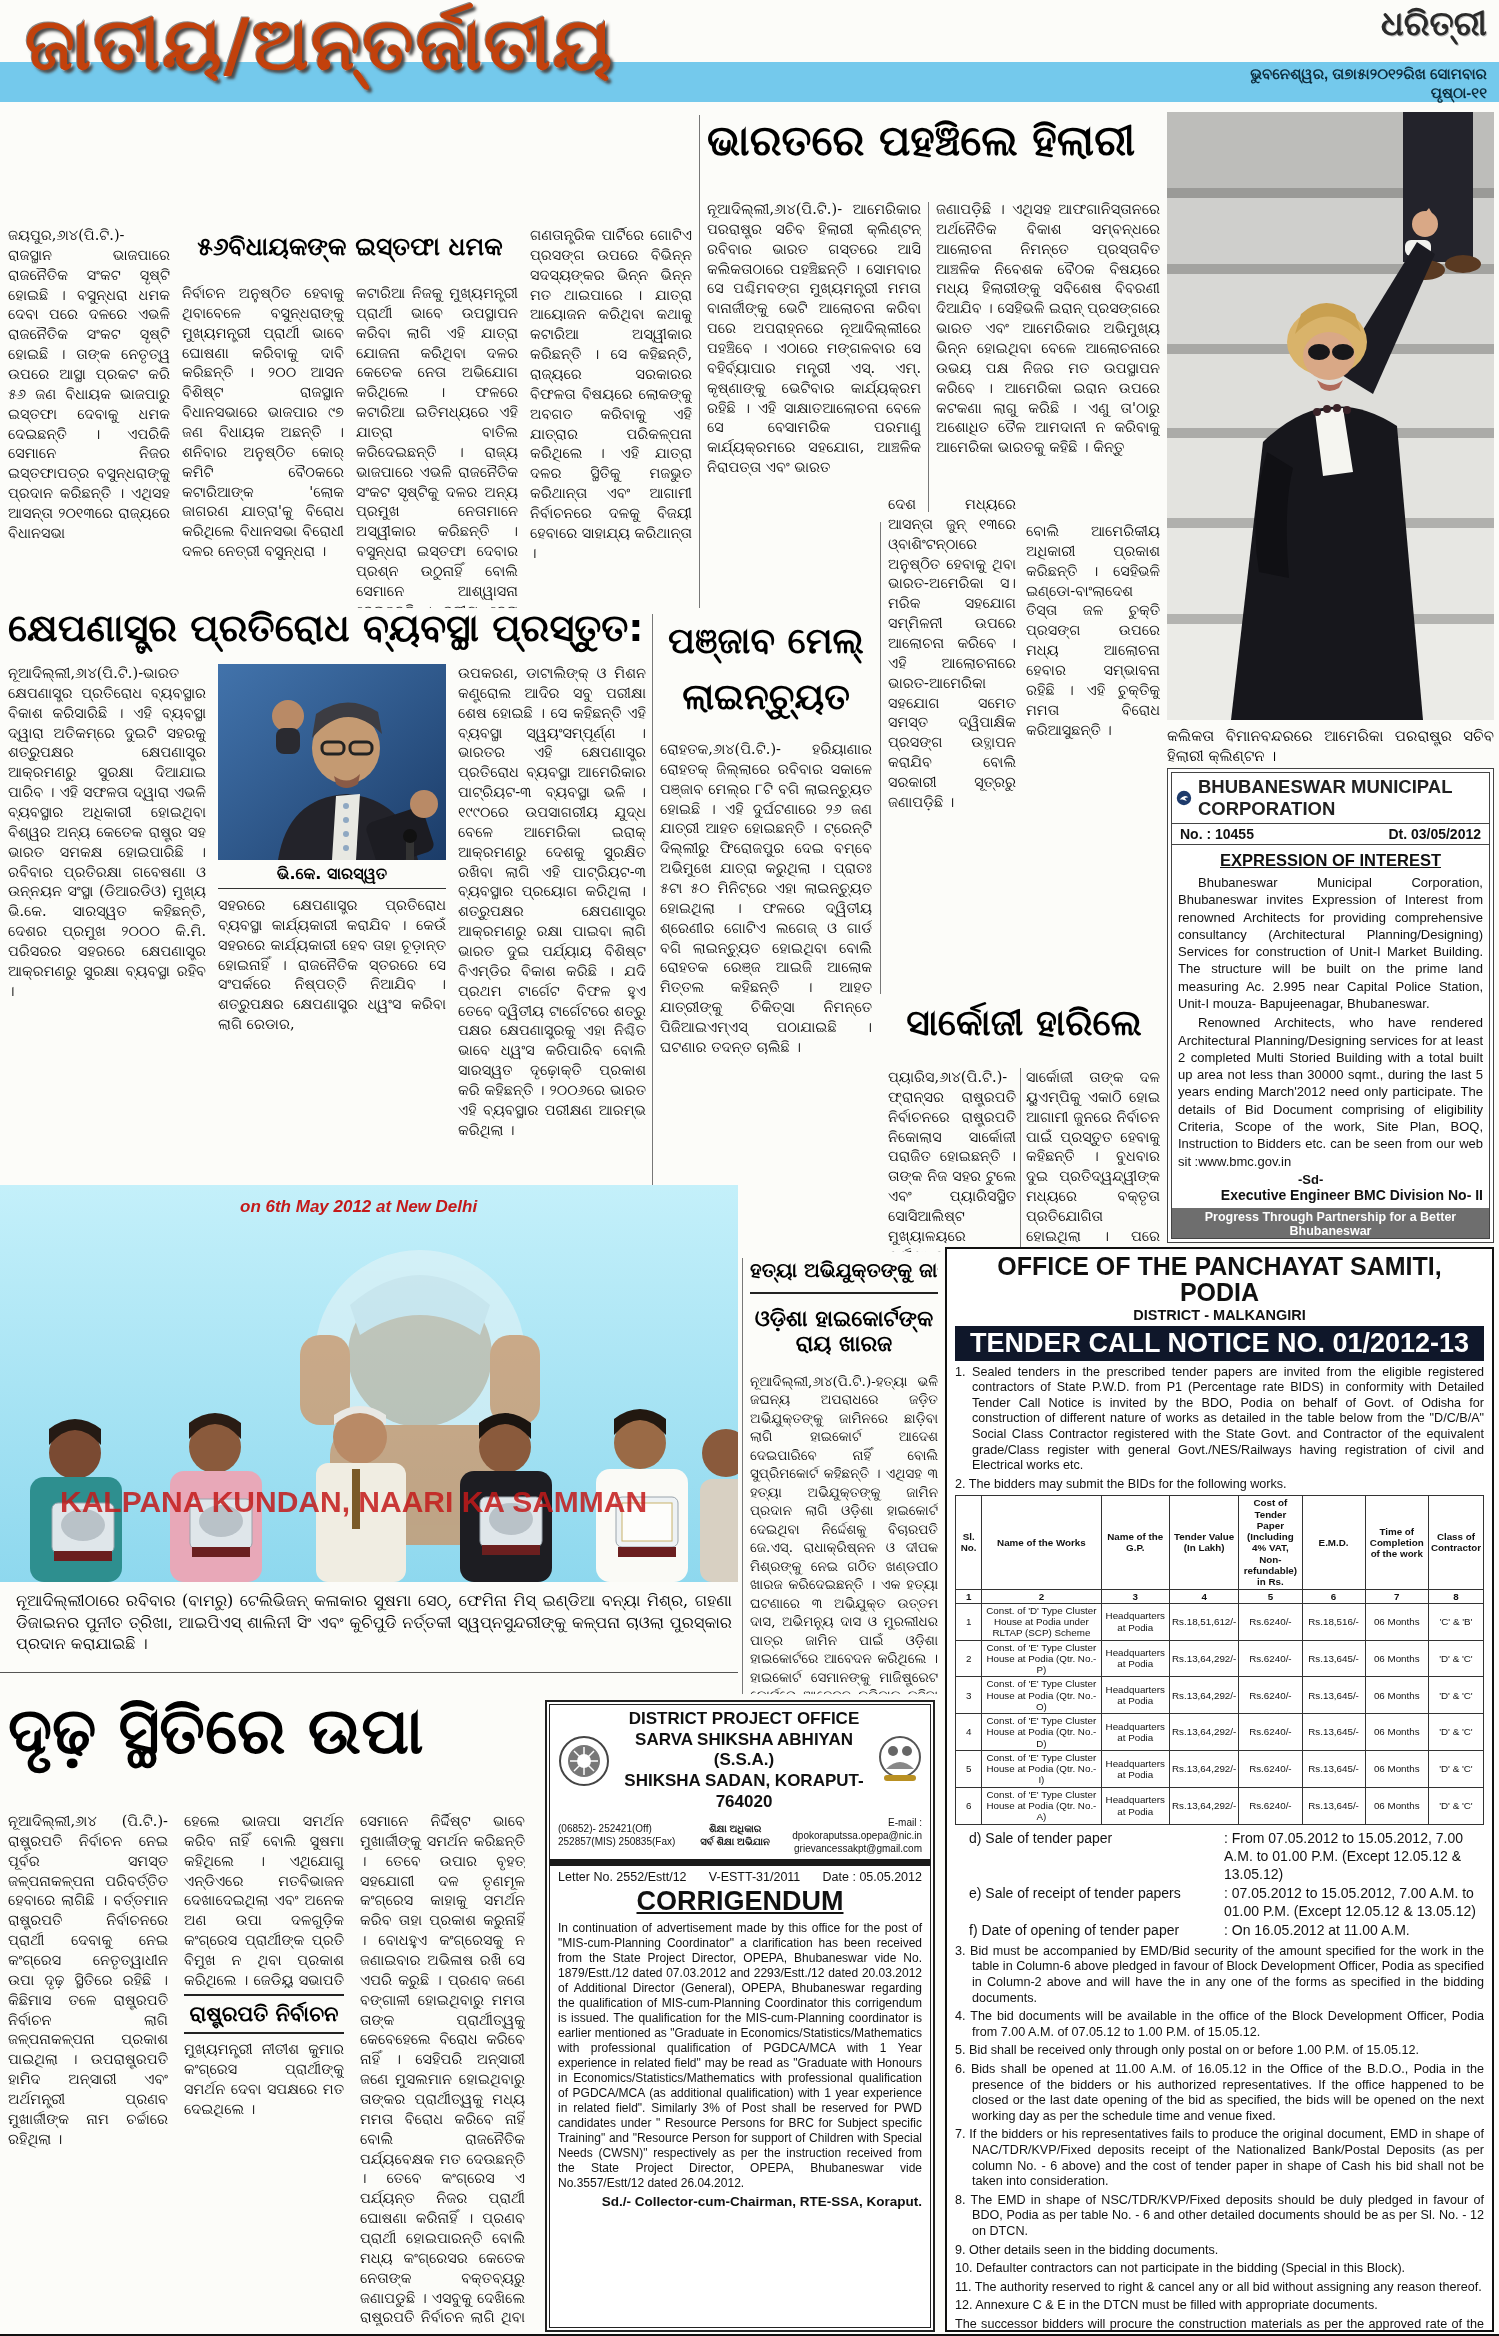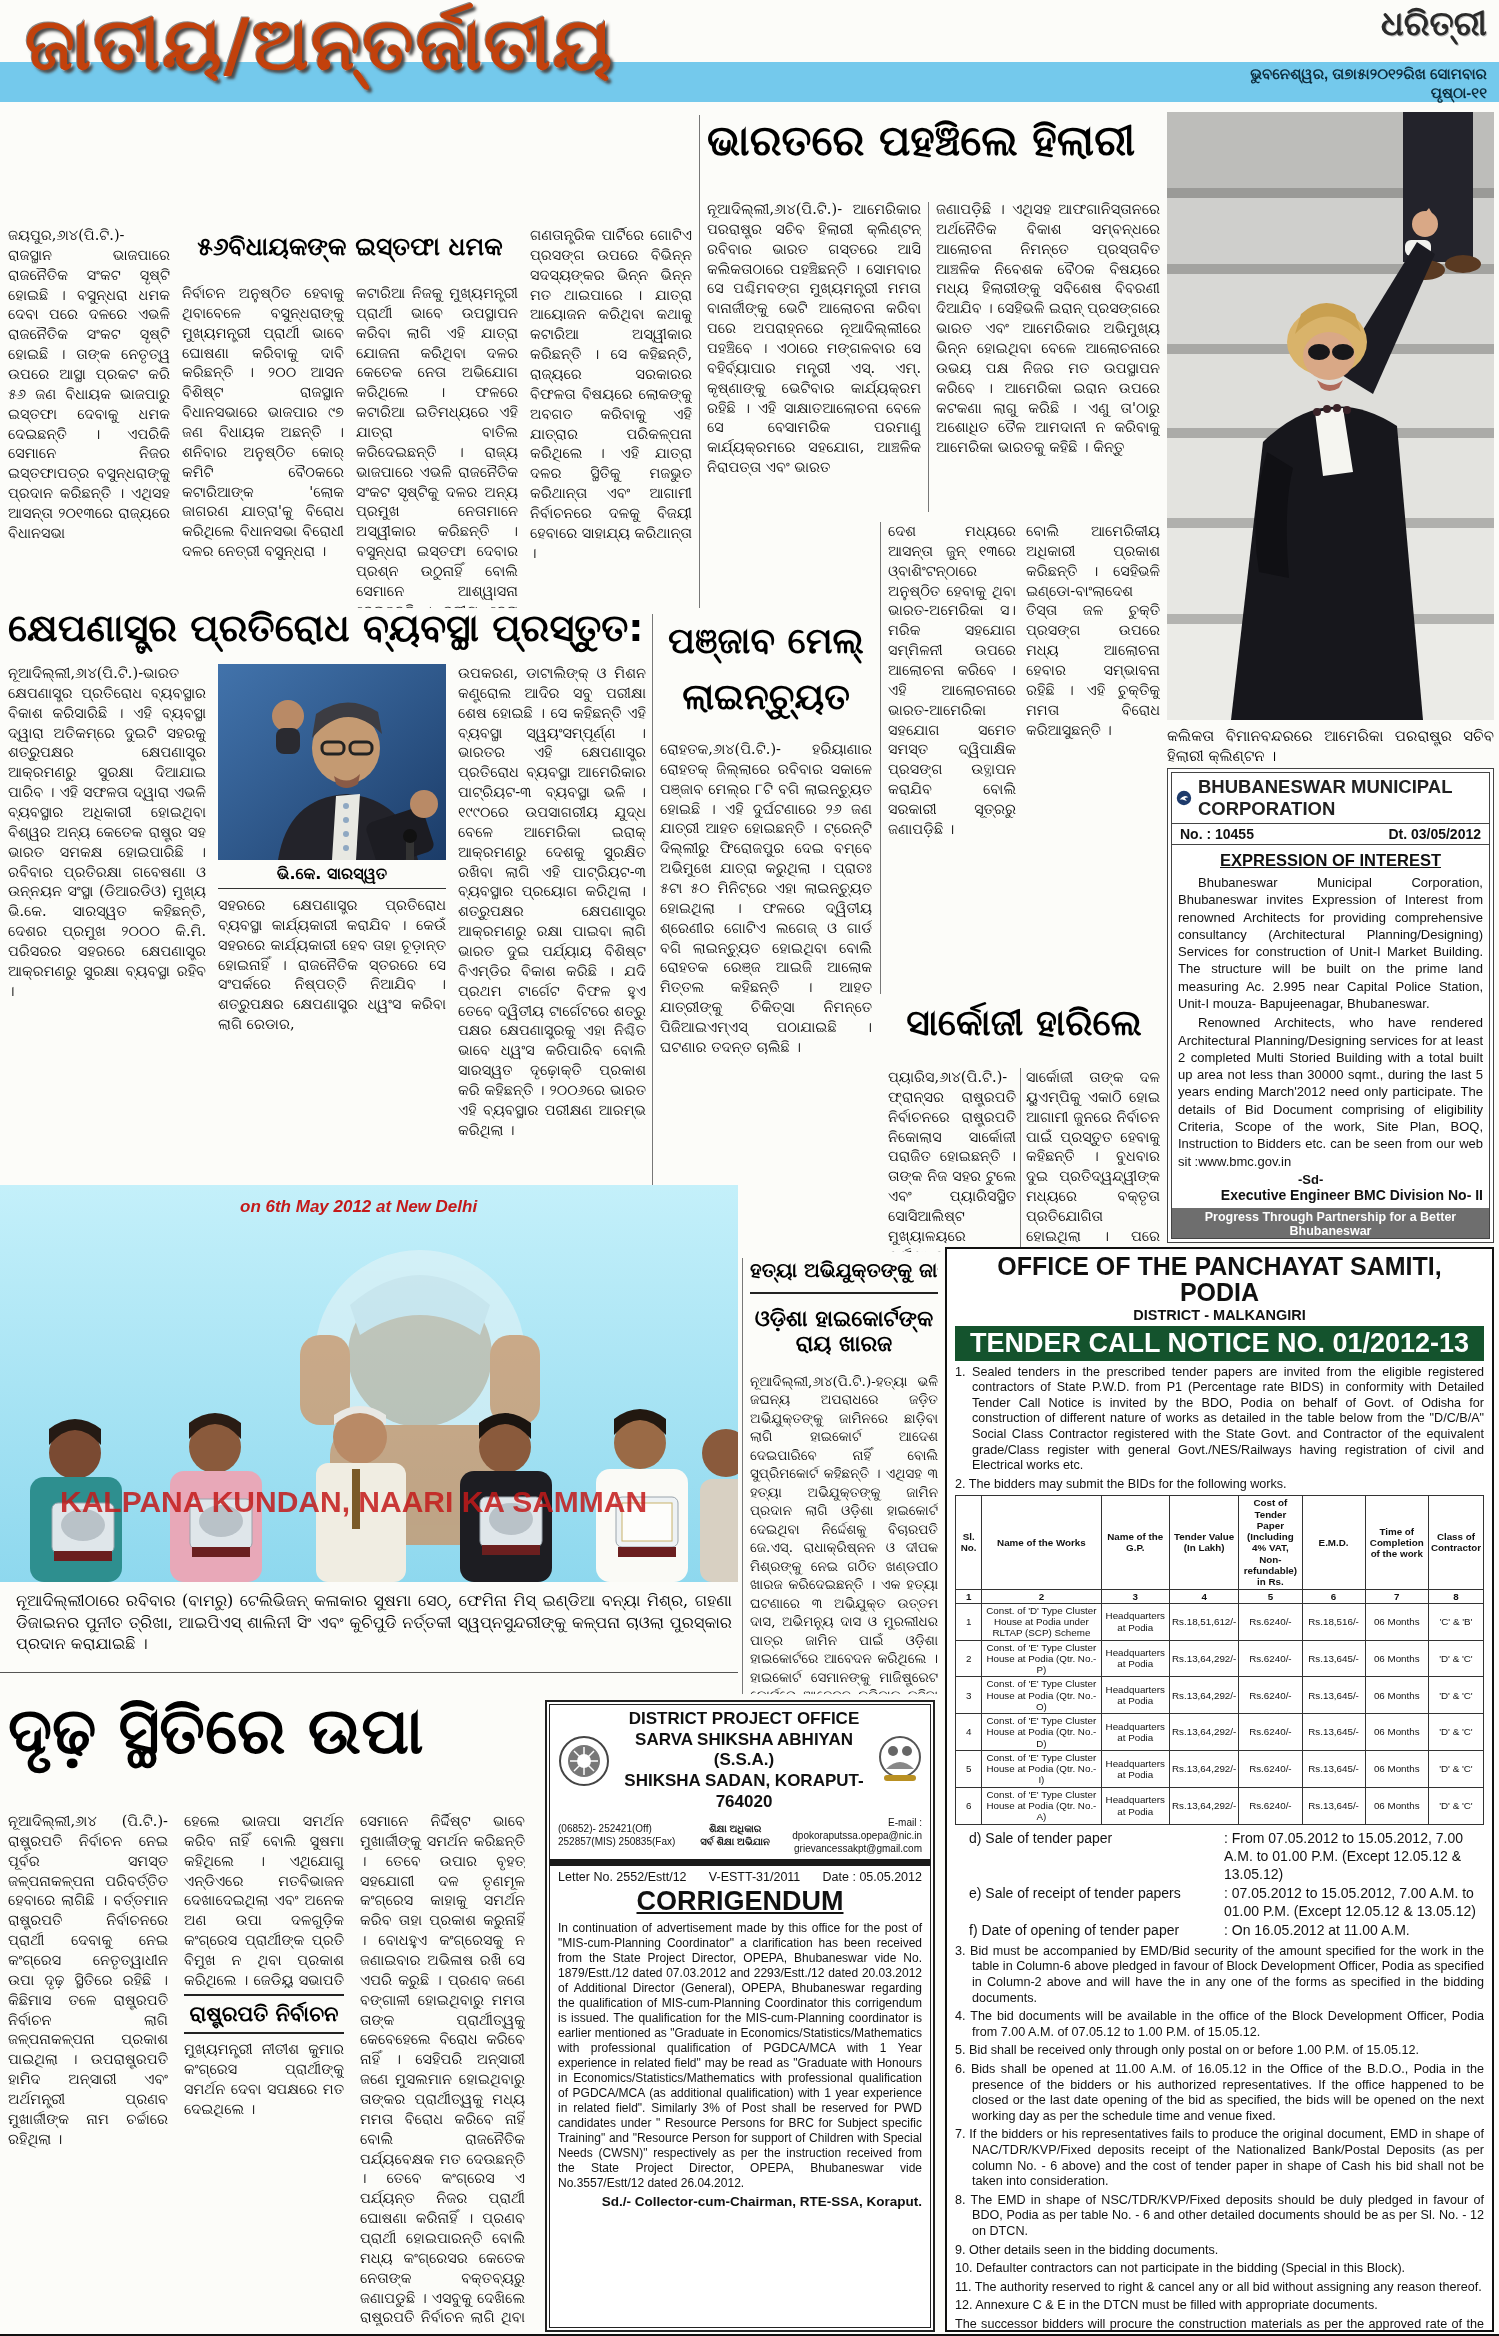--- a/index.html
+++ b/index.html
@@ -32,21 +32,21 @@
   .bmc-head{text-align:center;font-weight:700;font-size:16.5px;text-decoration:underline;margin:6px 0 4px 0;}
   .bmc-p{font-size:13px;line-height:1.33;text-align:justify;text-indent:20px;margin:0 0 2px 0;}
   .bmc-sd{text-align:left;font-weight:700;font-size:13px;margin-top:0;padding-left:120px;}
   .bmc-sig{text-align:right;font-weight:700;font-size:14px;}
   .bmc-foot{margin:5px -6px 0 -6px;background:#6e6e6e;color:#fff;font-weight:700;font-size:12.5px;
       text-align:center;padding:2px 0;}
   
   .tenderbox{border:2px solid #111;background:#fff;padding:4px 8px;box-sizing:border-box;overflow:hidden;}
   .t-office{text-align:center;font-weight:800;font-size:25px;line-height:1.05;}
   .t-dist{text-align:center;font-weight:700;font-size:14.5px;margin:1px 0 3px 0;}
-  .t-title{background:#14532d;color:#fff;text-align:center;font-weight:800;font-size:27px;padding:2px 0;margin-bottom:4px;}
+  .t-title{background:#0f172a;color:#fff;text-align:center;font-weight:800;font-size:27px;padding:2px 0;margin-bottom:4px;}
   .t-item{font-size:12.6px;line-height:1.24;text-align:justify;padding-left:17px;text-indent:-17px;margin-bottom:3px;}
   table.ttab{border-collapse:collapse;width:100%;font-size:9.8px;line-height:1.15;margin:2px 0 4px 0;}
   table.ttab td,table.ttab th{border:1px solid #333;padding:1px 2px;text-align:center;vertical-align:middle;font-weight:400;}
   table.ttab th{font-weight:700;}
   table.ttab .num-cell{font-weight:700;}
   .sched-row{display:flex;font-size:14px;line-height:1.3;margin:1px 0;}
   .sched-label{flex:0 0 255px;padding-left:14px;}
   .sched-value{flex:1;}
   .sched-value::before{content:":\00a0 ";}
   
@@ -78,21 +78,21 @@
   <div class="abs ocol" style="left:182px;top:284px;width:162px;height:324px;">ନିର୍ବାଚନ ଅନୁଷ୍ଠିତ ହେବାକୁ ଥିବାବେଳେ ବସୁନ୍ଧରାଙ୍କୁ ମୁଖ୍ୟମନ୍ତ୍ରୀ ପ୍ରାର୍ଥୀ ଭାବେ ଘୋଷଣା କରିବାକୁ ଦାବି କରିଛନ୍ତି । ୨୦୦ ଆସନ ବିଶିଷ୍ଟ ରାଜସ୍ଥାନ ବିଧାନସଭାରେ ଭାଜପାର ୯୭ ଜଣ ବିଧାୟକ ଅଛନ୍ତି । ଶନିବାର ଅନୁଷ୍ଠିତ କୋର୍ କମିଟି ବୈଠକରେ କଟାରିଆଙ୍କ 'ଲୋକ ଜାଗରଣ ଯାତ୍ରା'କୁ ବିରୋଧ କରିଥିଲେ ବିଧାନସଭା ବିରୋଧୀ ଦଳର ନେତ୍ରୀ ବସୁନ୍ଧରା ।</div>
   <div class="abs ocol" style="left:356px;top:284px;width:162px;height:324px;">କଟାରିଆ ନିଜକୁ ମୁଖ୍ୟମନ୍ତ୍ରୀ ପ୍ରାର୍ଥୀ ଭାବେ ଉପସ୍ଥାପନ କରିବା ଲାଗି ଏହି ଯାତ୍ରା ଯୋଜନା କରିଥିବା ଦଳର କେତେକ ନେତା ଅଭିଯୋଗ କରିଥିଲେ । ଫଳରେ କଟାରିଆ ଇତିମଧ୍ୟରେ ଏହି ଯାତ୍ରା ବାତିଲ କରିଦେଇଛନ୍ତି । ରାଜ୍ୟ ଭାଜପାରେ ଏଭଳି ରାଜନୈତିକ ସଂକଟ ସୃଷ୍ଟିକୁ ଦଳର ଅନ୍ୟ ପ୍ରମୁଖ ନେତାମାନେ ଅସ୍ୱୀକାର କରିଛନ୍ତି । ବସୁନ୍ଧରା ଇସ୍ତଫା ଦେବାର ପ୍ରଶ୍ନ ଉଠୁନାହିଁ ବୋଲି ସେମାନେ ଆଶ୍ୱାସନା ଦେଇଛନ୍ତି । ଦଳୀୟ ନେତା ବଲବୀର ପୁଞ୍ଜ କହିଛନ୍ତି, ମତଭେଦକୁ ସଂକଟର ନାମ ଦିଆଯାଇପାରିବ ନାହିଁ । ଏକ</div>
   <div class="abs ocol" style="left:530px;top:226px;width:162px;height:382px;">ଗଣତାନ୍ତ୍ରିକ ପାର୍ଟିରେ ଗୋଟିଏ ପ୍ରସଙ୍ଗ ଉପରେ ବିଭିନ୍ନ ସଦସ୍ୟଙ୍କର ଭିନ୍ନ ଭିନ୍ନ ମତ ଥାଇପାରେ । ଯାତ୍ରା ଆୟୋଜନ କରିଥିବା କଥାକୁ କଟାରିଆ ଅସ୍ୱୀକାର କରିଛନ୍ତି । ସେ କହିଛନ୍ତି, ରାଜ୍ୟରେ ସରକାରର ବିଫଳତା ବିଷୟରେ ଲୋକଙ୍କୁ ଅବଗତ କରିବାକୁ ଏହି ଯାତ୍ରାର ପରିକଳ୍ପନା କରିଥିଲେ । ଏହି ଯାତ୍ରା ଦଳର ସ୍ଥିତିକୁ ମଜଭୁତ କରିଥାନ୍ତା ଏବଂ ଆଗାମୀ ନିର୍ବାଚନରେ ଦଳକୁ ବିଜୟୀ ହେବାରେ ସାହାଯ୍ୟ କରିଥାନ୍ତା ।</div>
   <div class="abs vrule" style="left:699px;top:115px;height:493px;"></div>
 
   <div class="abs ohead" style="left:707px;top:116px;width:453px;height:72px;font-size:42px;">ଭାରତରେ ପହଞ୍ଚିଲେ ହିଲାରୀ</div>
   <div class="abs ocol" style="left:707px;top:200px;width:214px;height:314px;">ନୂଆଦିଲ୍ଲୀ,୬ା୪(ପି.ଟି.)- ଆମେରିକାର ପରରାଷ୍ଟ୍ର ସଚିବ ହିଲାରୀ କ୍ଲିଣ୍ଟନ୍ ରବିବାର ଭାରତ ଗସ୍ତରେ ଆସି କଲିକତାଠାରେ ପହଞ୍ଚିଛନ୍ତି । ସୋମବାର ସେ ପଶ୍ଚିମବଙ୍ଗ ମୁଖ୍ୟମନ୍ତ୍ରୀ ମମତା ବାନାର୍ଜୀଙ୍କୁ ଭେଟି ଆଲୋଚନା କରିବା ପରେ ଅପରାହ୍ନରେ ନୂଆଦିଲ୍ଲୀରେ ପହଞ୍ଚିବେ । ଏଠାରେ ମଙ୍ଗଳବାର ସେ ବହିର୍ବ୍ୟାପାର ମନ୍ତ୍ରୀ ଏସ୍. ଏମ୍. କୃଷ୍ଣାଙ୍କୁ ଭେଟିବାର କାର୍ଯ୍ୟକ୍ରମ ରହିଛି । ଏହି ସାକ୍ଷାତଆଲୋଚନା ବେଳେ ସେ ବେସାମରିକ ପରମାଣୁ କାର୍ଯ୍ୟକ୍ରମରେ ସହଯୋଗ, ଆଞ୍ଚଳିକ ନିରାପତ୍ତା ଏବଂ ଭାରତ</div>
   <div class="abs vrule" style="left:928px;top:202px;height:310px;"></div>
   <div class="abs ocol" style="left:936px;top:200px;width:224px;height:314px;">ଜଣାପଡ଼ିଛି ।  ଏଥିସହ ଆଫଗାନିସ୍ତାନରେ ଅର୍ଥନୈତିକ ବିକାଶ ସମ୍ବନ୍ଧରେ ଆଲୋଚନା ନିମନ୍ତେ ପ୍ରସ୍ତାବିତ ଆଞ୍ଚଳିକ ନିବେଶକ ବୈଠକ ବିଷୟରେ ମଧ୍ୟ ହିଲାରୀଙ୍କୁ ସବିଶେଷ ବିବରଣୀ ଦିଆଯିବ । ସେହିଭଳି ଇରାନ୍ ପ୍ରସଙ୍ଗରେ ଭାରତ ଏବଂ ଆମେରିକାର ଅଭିମୁଖ୍ୟ ଭିନ୍ନ ହୋଇଥିବା ବେଳେ ଆଲୋଚନାରେ ଉଭୟ ପକ୍ଷ ନିଜର ମତ ଉପସ୍ଥାପନ କରିବେ । ଆମେରିକା ଇରାନ ଉପରେ କଟକଣା ଲାଗୁ କରିଛି । ଏଣୁ ତା'ଠାରୁ ଅଶୋଧିତ ତୈଳ ଆମଦାନୀ ନ କରିବାକୁ ଆମେରିକା ଭାରତକୁ କହିଛି । କିନ୍ତୁ</div>
   <div class="abs vrule" style="left:880px;top:522px;height:472px;"></div>
-  <div class="abs ocol" style="left:888px;top:522px;width:128px;height:470px;">ଦେଶ ମଧ୍ୟରେ ଆସନ୍ତା ଜୁନ୍ ୧୩ରେ ଓ୍ବାଶିଂଟନ୍‌ଠାରେ ଅନୁଷ୍ଠିତ ହେବାକୁ ଥିବା ଭାରତ-ଅମେରିକା ସ।ମରିକ ସହଯୋଗ ସମ୍ମିଳନୀ ଉପରେ ଆଲୋଚନା କରିବେ । ଏହି ଆଲୋଚନାରେ ଭାରତ-ଆମେରିକା ସହଯୋଗ ସମେତ ସମସ୍ତ ଦ୍ୱିପାକ୍ଷିକ ପ୍ରସଙ୍ଗ ଉତ୍ଥାପନ କରାଯିବ ବୋଲି ସରକାରୀ ସୂତ୍ରରୁ ଜଣାପଡ଼ିଛି ।</div>
+  <div class="abs ocol" style="left:888px;top:495px;width:128px;height:470px;">ଦେଶ ମଧ୍ୟରେ ଆସନ୍ତା ଜୁନ୍ ୧୩ରେ ଓ୍ବାଶିଂଟନ୍‌ଠାରେ ଅନୁଷ୍ଠିତ ହେବାକୁ ଥିବା ଭାରତ-ଅମେରିକା ସ।ମରିକ ସହଯୋଗ ସମ୍ମିଳନୀ ଉପରେ ଆଲୋଚନା କରିବେ । ଏହି ଆଲୋଚନାରେ ଭାରତ-ଆମେରିକା ସହଯୋଗ ସମେତ ସମସ୍ତ ଦ୍ୱିପାକ୍ଷିକ ପ୍ରସଙ୍ଗ ଉତ୍ଥାପନ କରାଯିବ ବୋଲି ସରକାରୀ ସୂତ୍ରରୁ ଜଣାପଡ଼ିଛି ।</div>
   <div class="abs ocol" style="left:1026px;top:522px;width:134px;height:470px;">ବୋଲି ଆମେରିକୀୟ ଅଧିକାରୀ ପ୍ରକାଶ କରିଛନ୍ତି । ସେହିଭଳି ଇଣ୍ଡୋ-ବାଂଲାଦେଶ ତିସ୍ତା ଜଳ ଚୁକ୍ତି ପ୍ରସଙ୍ଗ ଉପରେ ମଧ୍ୟ ଆଲୋଚନା ହେବାର ସମ୍ଭାବନା ରହିଛି । ଏହି ଚୁକ୍ତିକୁ ମମତା ବିରୋଧ କରିଆସୁଛନ୍ତି ।</div>
 
   <div class="abs photo" style="left:1167px;top:112px;width:327px;height:608px;">
     <svg width="327" height="608" viewBox="0 0 327 608">
       <rect width="327" height="608" fill="#d9d9d6"></rect>
       <g>
         <rect y="0" width="327" height="76" fill="#bdbdba"></rect>
           <rect y="76" width="327" height="10" fill="#9a9a97"></rect>
         <rect y="86" width="327" height="66" fill="#cfcfcc"></rect>
           <rect y="152" width="327" height="10" fill="#a3a3a0"></rect>

